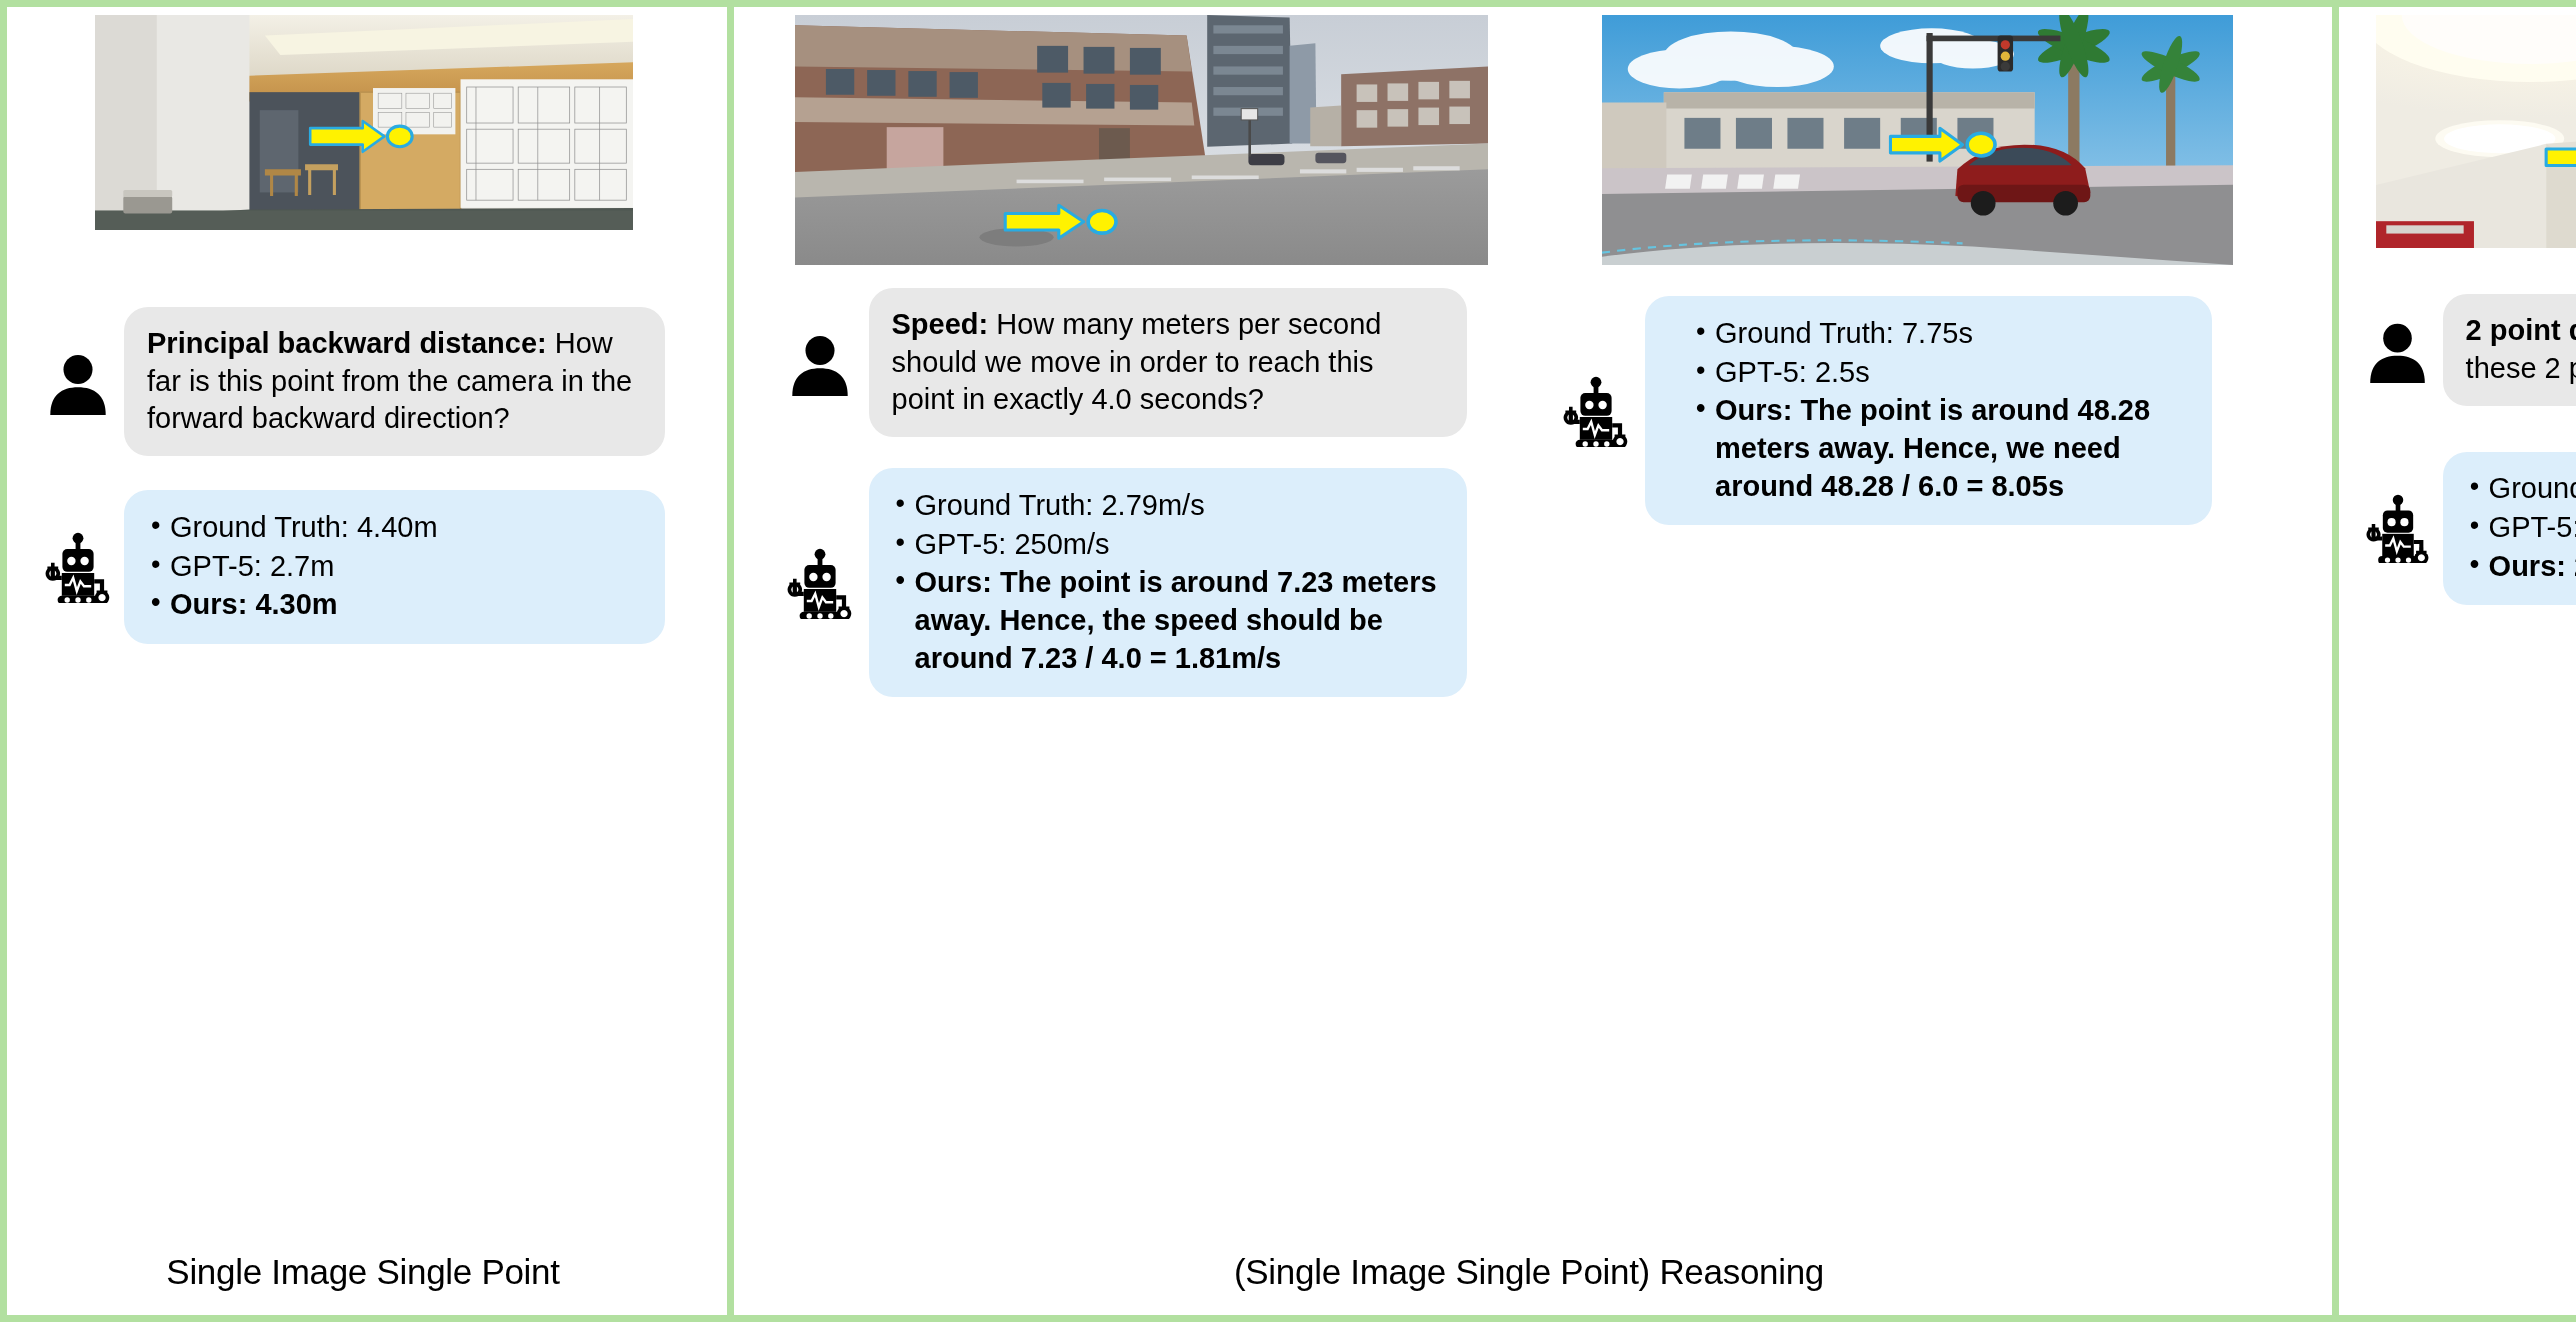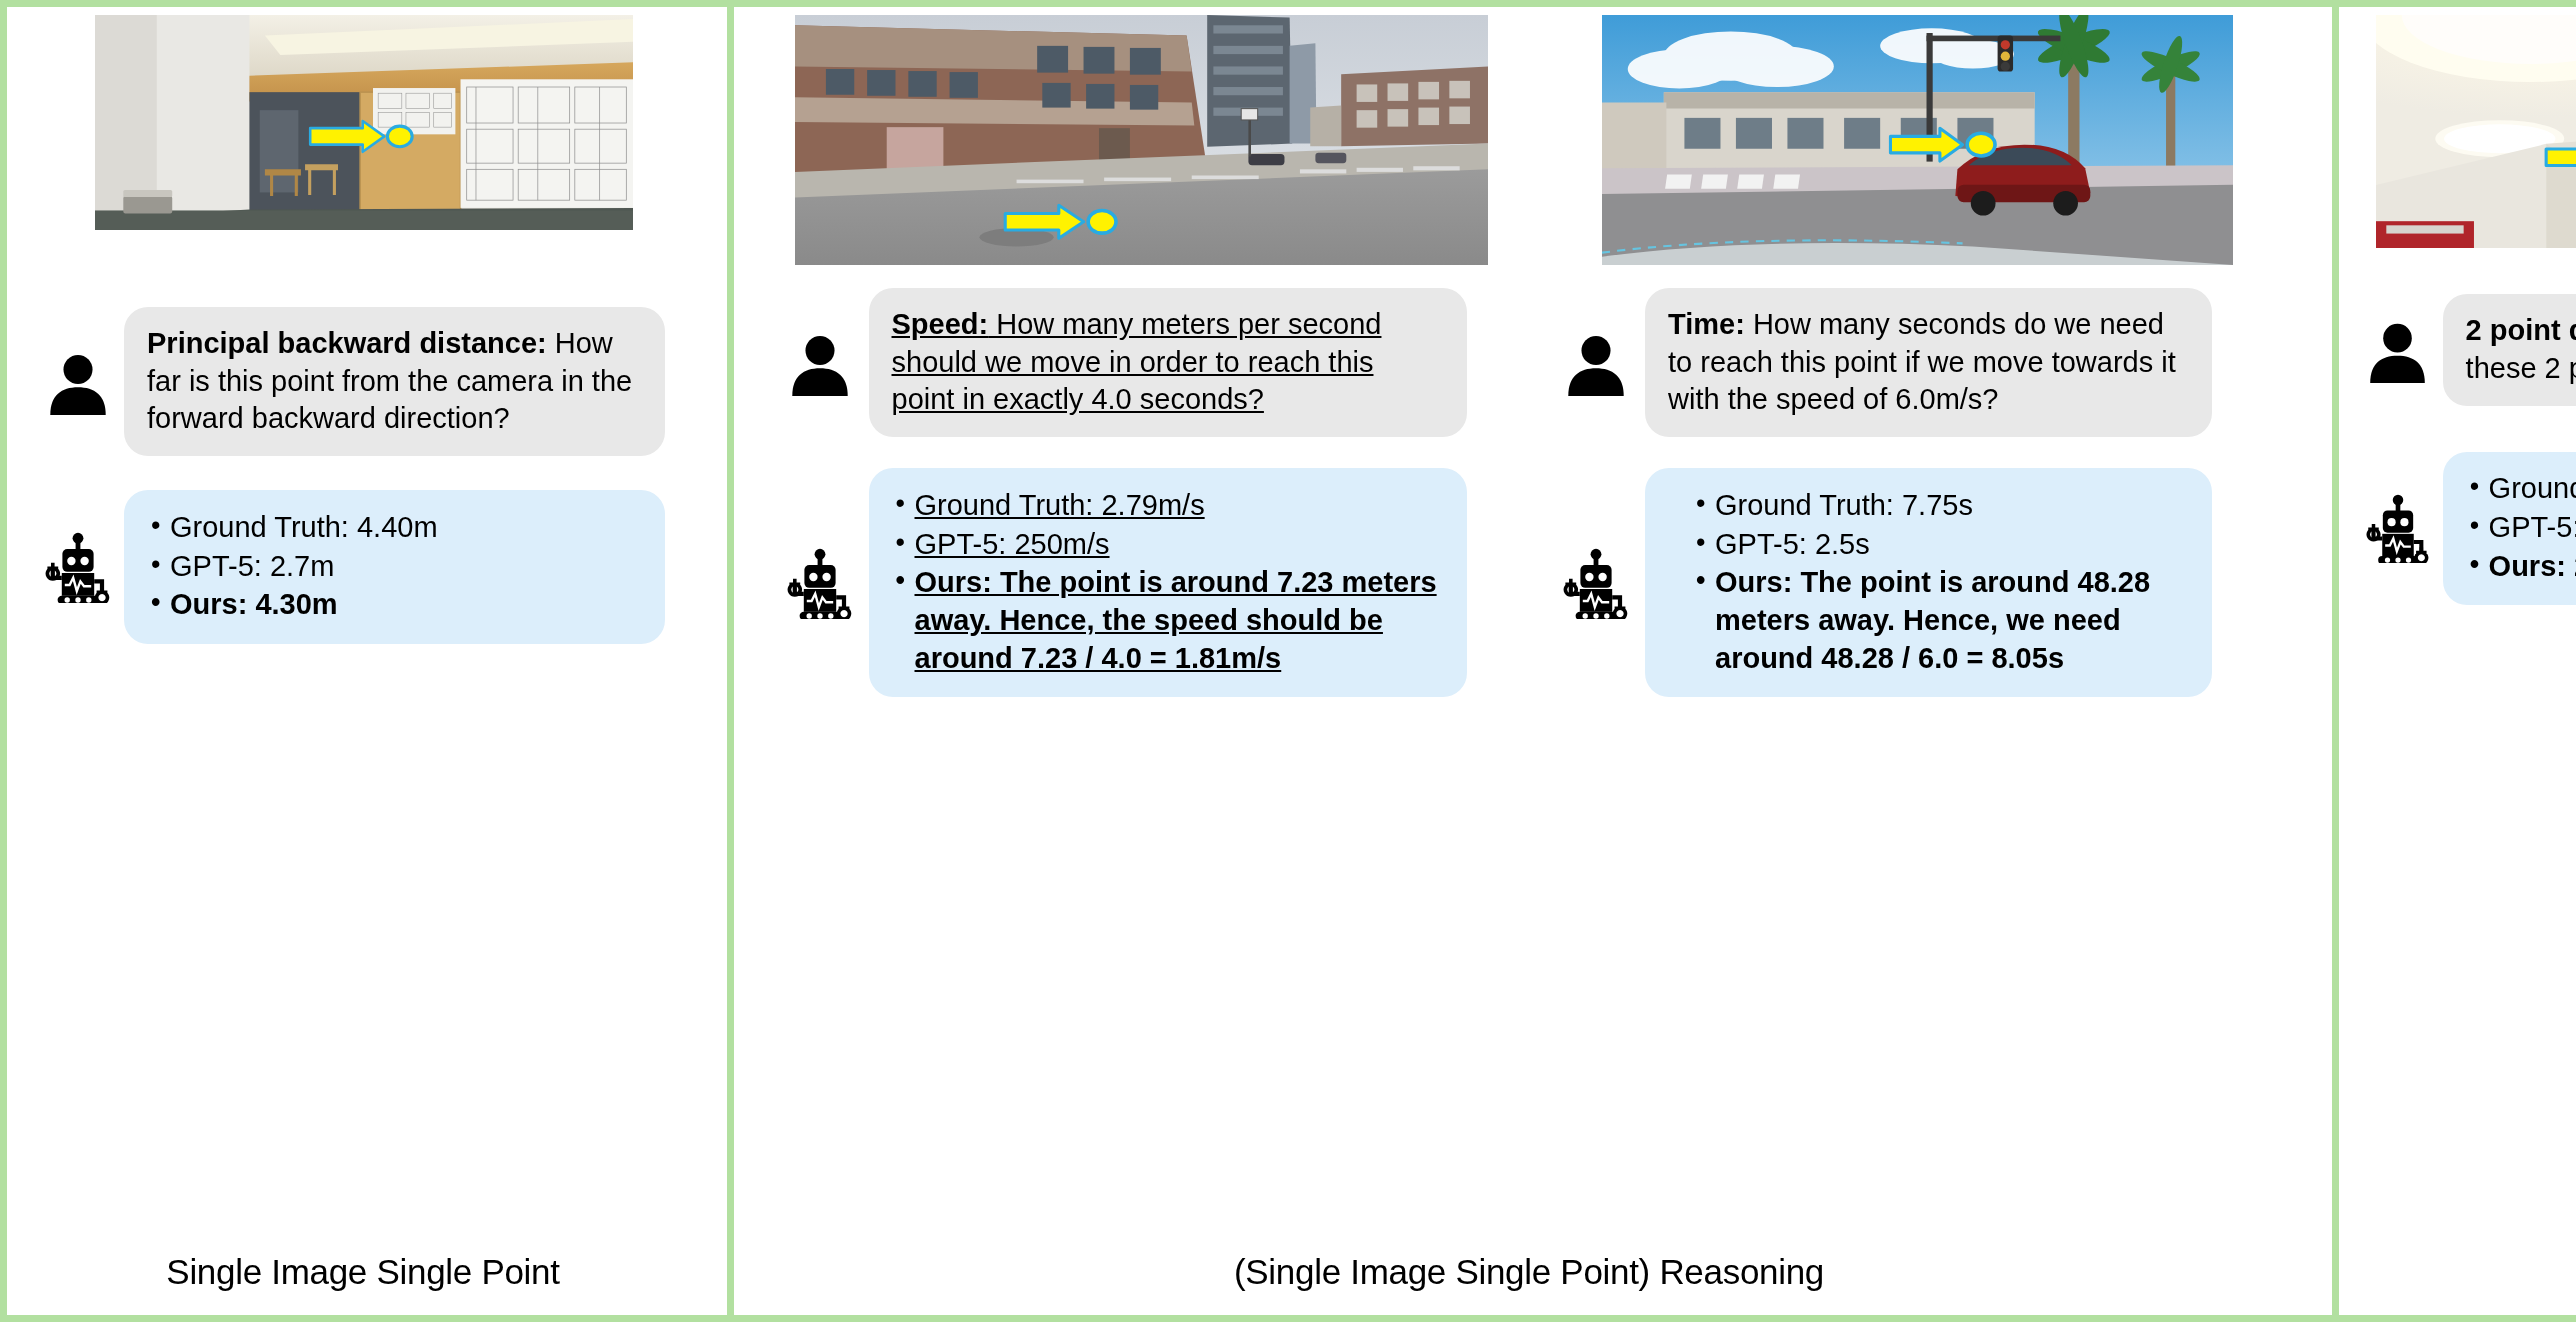--- a/index.html
+++ b/index.html
@@ -241,21 +241,21 @@
         </div>
       </div>
 
     </div>
     <div class="panel-caption">Single Image Single Point</div>
   </div>
 
   <div class="panel p2">
     <div class="two-col" style="padding:11.3px 26px 0 26px;">
 
-      <div class="sub-col" style="padding:0 17.5px;text-decoration:underline;">
+      <div class="sub-col" style="padding:0 17.5px;">
         <div class="photo" style="width:693px;height:250px;margin-top:4.1px;">
           <svg viewBox="0 0 1345 486" preserveAspectRatio="none">
             <defs>
               <linearGradient id="p2sky" x1="0" y1="0" x2="0" y2="1">
                 <stop offset="0%" stop-color="#c8ced6"></stop>
                   <stop offset="100%" stop-color="#e4e8ec"></stop>
               </linearGradient>
               <linearGradient id="p2road" x1="0" y1="0" x2="0" y2="1">
                 <stop offset="0%" stop-color="#9b9b9b"></stop>
                   <stop offset="100%" stop-color="#8a8a8a"></stop>
@@ -447,31 +447,20 @@
             <path d="M0 470 q300 -40 720 -20 L1225 486 L0 486 Z" fill="#cfd6d8" opacity="0.9"></path>
             <path d="M0 462 q280 -36 700 -18" stroke="#66c4e0" stroke-width="4" fill="none" stroke-dasharray="16 14"></path>
 
             <g>
               <polygon points="560,236 656,236 656,220 700,252 656,284 656,268 560,268" fill="#fff200" stroke="#29abe2" stroke-width="6" stroke-linejoin="round"></polygon>
               <ellipse cx="736" cy="252" rx="27" ry="22" fill="#fff200" stroke="#29abe2" stroke-width="7"></ellipse>
             </g>
           </svg>
         </div>
 
-        <div class="chat-row" style="margin-top:23px;">
-          <div class="avatar-cell" style="width:98px;">
-            <svg class="icon-person" width="66" height="66" viewBox="0 0 100 100">
-              <circle cx="50" cy="31" r="22" fill="#000"></circle>
-              <path d="M8 100 C8 70 25 58 50 58 C75 58 92 70 92 100 Z" fill="#000"></path>
-            </svg>
-          </div>
-          <div class="bubble bubble-q" style="max-width:567px;">
-            <b>Time:</b><span> How many seconds do we need to reach this point if we move towards it with the speed of 6.0m/s?</span>
-          </div>
-        </div>
 
         <div class="chat-row" style="margin-top:31px;">
           <div class="avatar-cell" style="width:98px;">
             <svg class="icon-robot" width="72" height="72" viewBox="0 0 120 120">
               <circle cx="60" cy="12" r="9" fill="#000"></circle>
               <rect x="56" y="18" width="8" height="14" fill="#000"></rect>
               <rect x="34" y="30" width="52" height="38" rx="8" fill="#000"></rect>
               <circle cx="49" cy="50" r="7" fill="#fff"></circle>
                 <circle cx="71" cy="50" r="7" fill="#fff"></circle>
               <rect x="33" y="70" width="54" height="38" fill="#000"></rect>

